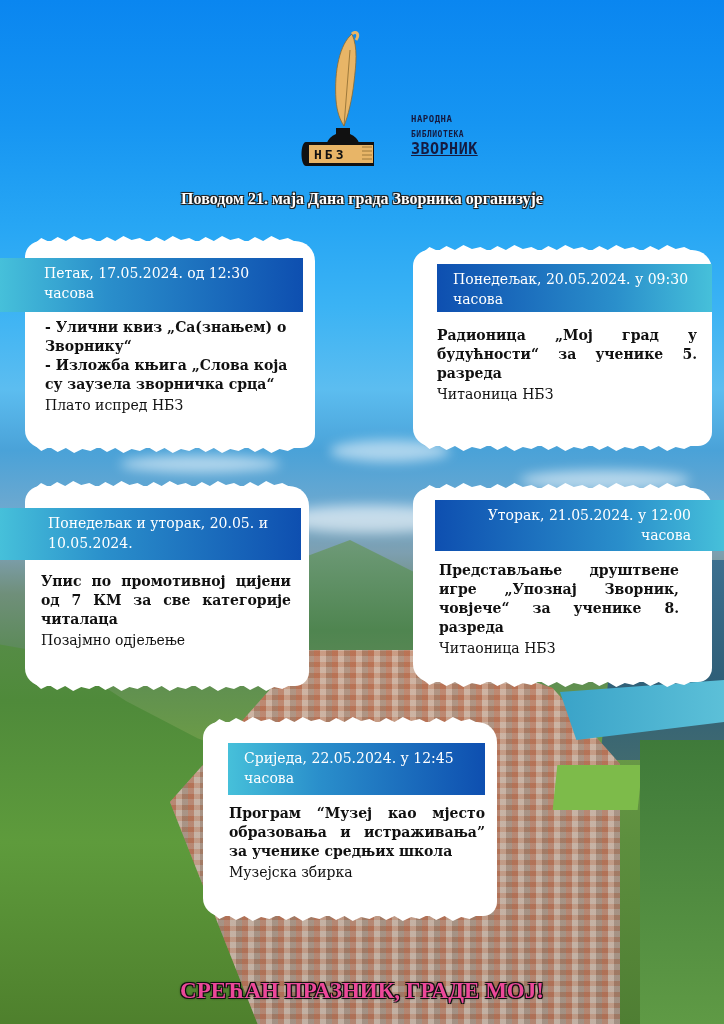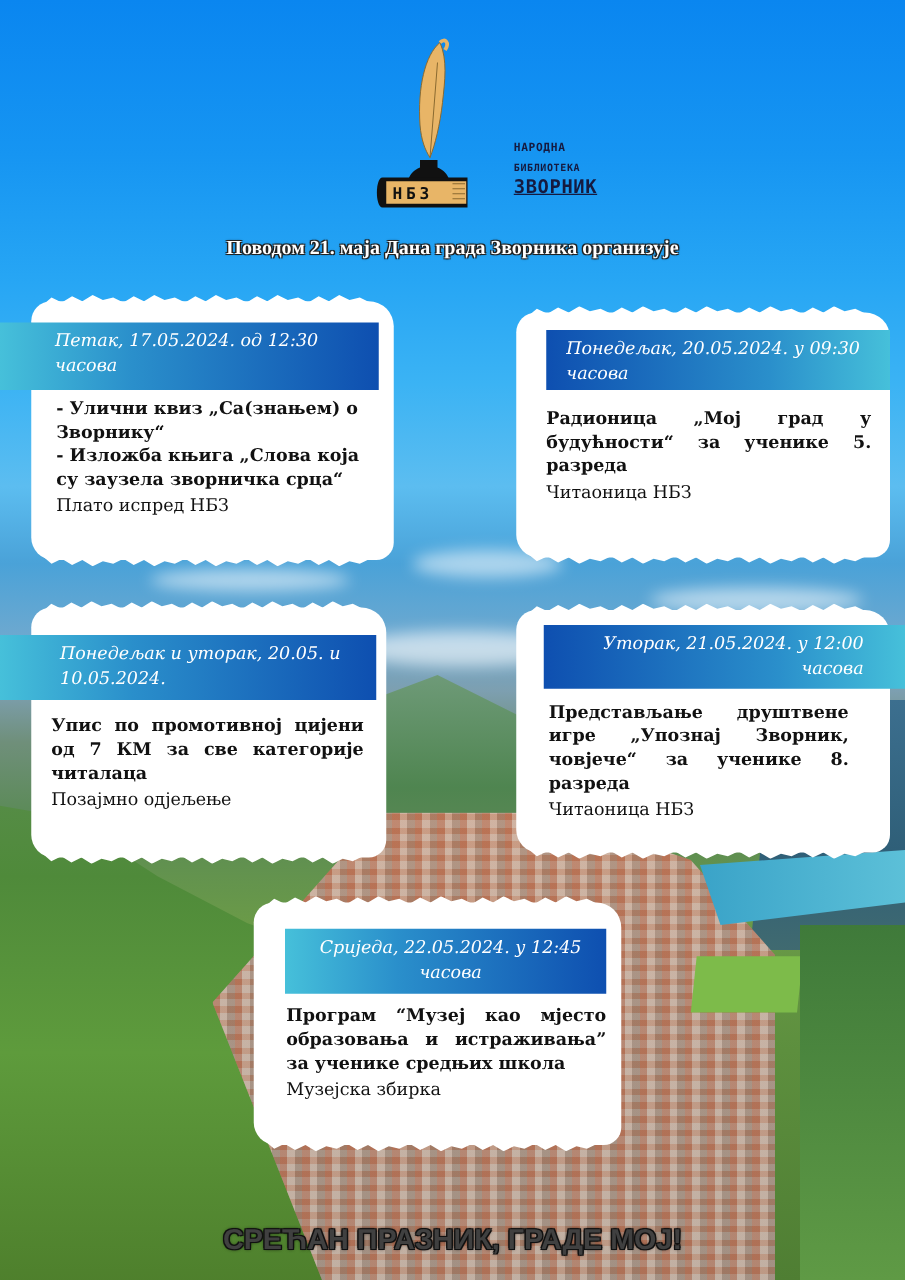--- a/index.html
+++ b/index.html
@@ -82,36 +82,35 @@
       content: ""; position: absolute; left: 6px; right: 6px; height: 10px; background: #fff;
       clip-path: polygon(0 100%, 3% 30%, 6% 70%, 9% 20%, 12% 60%, 15% 10%, 18% 50%, 21% 30%, 24% 70%, 27% 20%, 30% 60%, 33% 10%, 36% 50%, 39% 30%, 42% 70%, 45% 20%, 48% 60%, 51% 10%, 54% 50%, 57% 30%, 60% 70%, 63% 20%, 66% 60%, 69% 10%, 72% 50%, 75% 30%, 78% 70%, 81% 20%, 84% 60%, 87% 10%, 90% 50%, 93% 30%, 96% 70%, 100% 100%);
     }
     .card::before { top: -8px; }
     .card::after { bottom: -8px; transform: scaleY(-1); }
 
     .bar {
       position: absolute; color: #fff; font-size: 14px; line-height: 20px;
       padding: 5px 8px 5px 16px; box-sizing: border-box;
       font-family: "DejaVu Serif", "Liberation Serif", serif;
-      font-style: italic;
     }
     .bar.ltr { background: linear-gradient(90deg, #46c0da 0%, #2a8fcb 35%, #0e4fb0 100%); }
     .bar.rtl { background: linear-gradient(90deg, #0e4fb0 0%, #2a8fcb 65%, #46c0da 100%); }
 
     .body {
       position: absolute; color: #111; font-size: 14px; line-height: 19px;
       font-family: "DejaVu Serif", "Liberation Serif", serif;
     }
     .body .desc { font-weight: bold; text-align: justify; white-space: pre-line; }
     .body .place { font-weight: normal; margin-top: 2px; }
 
     .footer {
       position: absolute; left: 0; right: 0; top: 978px; text-align: center;
-      font-size: 23px; font-weight: bold; color: #404040;
-      font-family: Liberation Sans, sans-serif;
+      font-size: 23px; font-weight: bold; color: #ec4899;
+      font-family: Liberation Serif, serif;
       text-shadow: -1px -1px 0 #111, 1px -1px 0 #111, -1px 1px 0 #111, 1px 1px 0 #111, 0 0 3px #000;
     }
   </style>
 </head>
 <body>
 
 <div class="bg">
   <div class="cloud" style="left:330px;top:440px;width:120px;height:22px;"></div>
   <div class="cloud" style="left:120px;top:455px;width:160px;height:18px;"></div>
   <div class="cloud" style="left:520px;top:470px;width:170px;height:20px;"></div>
@@ -183,20 +182,20 @@
 <div class="bar rtl" style="left:435px;top:500px;width:289px;height:51px;text-align:right;">
   <span style="display:block;width:240px;">Уторак, 21.05.2024. у 12:00 часова</span>
 </div>
 <div class="body" style="left:439px;top:561px;width:240px;">
   <div class="desc">Представљање друштвене игре „Упознај Зворник, човјече“ за ученике 8. разреда</div>
   <div class="place">Читаоница НБЗ</div>
 </div>
 
 <div class="card" style="left:205px;top:724px;width:290px;height:190px;"></div>
 <div class="bar ltr" style="left:228px;top:743px;width:257px;height:52px;">
-  <span style="display:block;text-align:center;">Сриједа, 22.05.2024.  у 12:45 часова</span>
+  <span style="display:block;">Сриједа, 22.05.2024.  у 12:45 часова</span>
 </div>
 <div class="body" style="left:229px;top:804px;width:256px;">
   <div class="desc">Програм “Музеј као мјесто образовања и истраживања” за ученике средњих школа</div>
   <div class="place">Музејска збирка</div>
 </div>
 
 <div class="footer">СРЕЋАН ПРАЗНИК, ГРАДЕ МОЈ!</div>
 
 </body></html>

